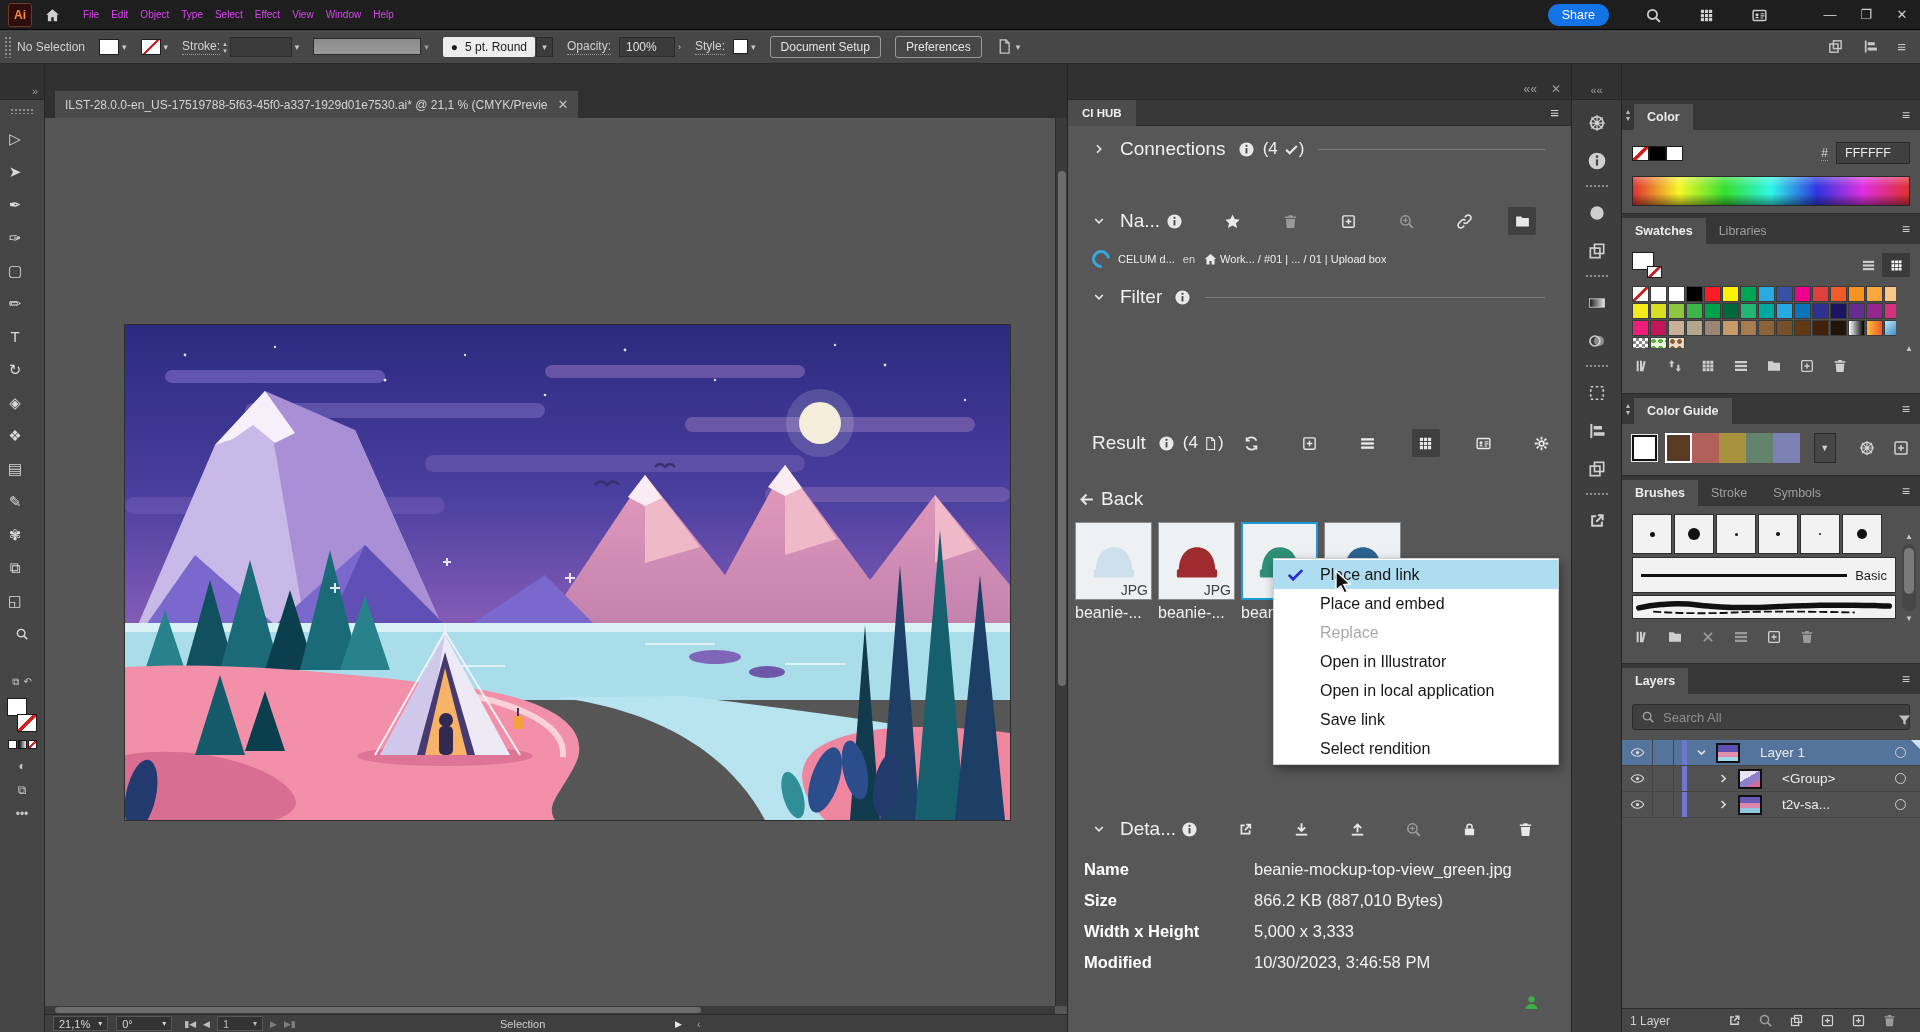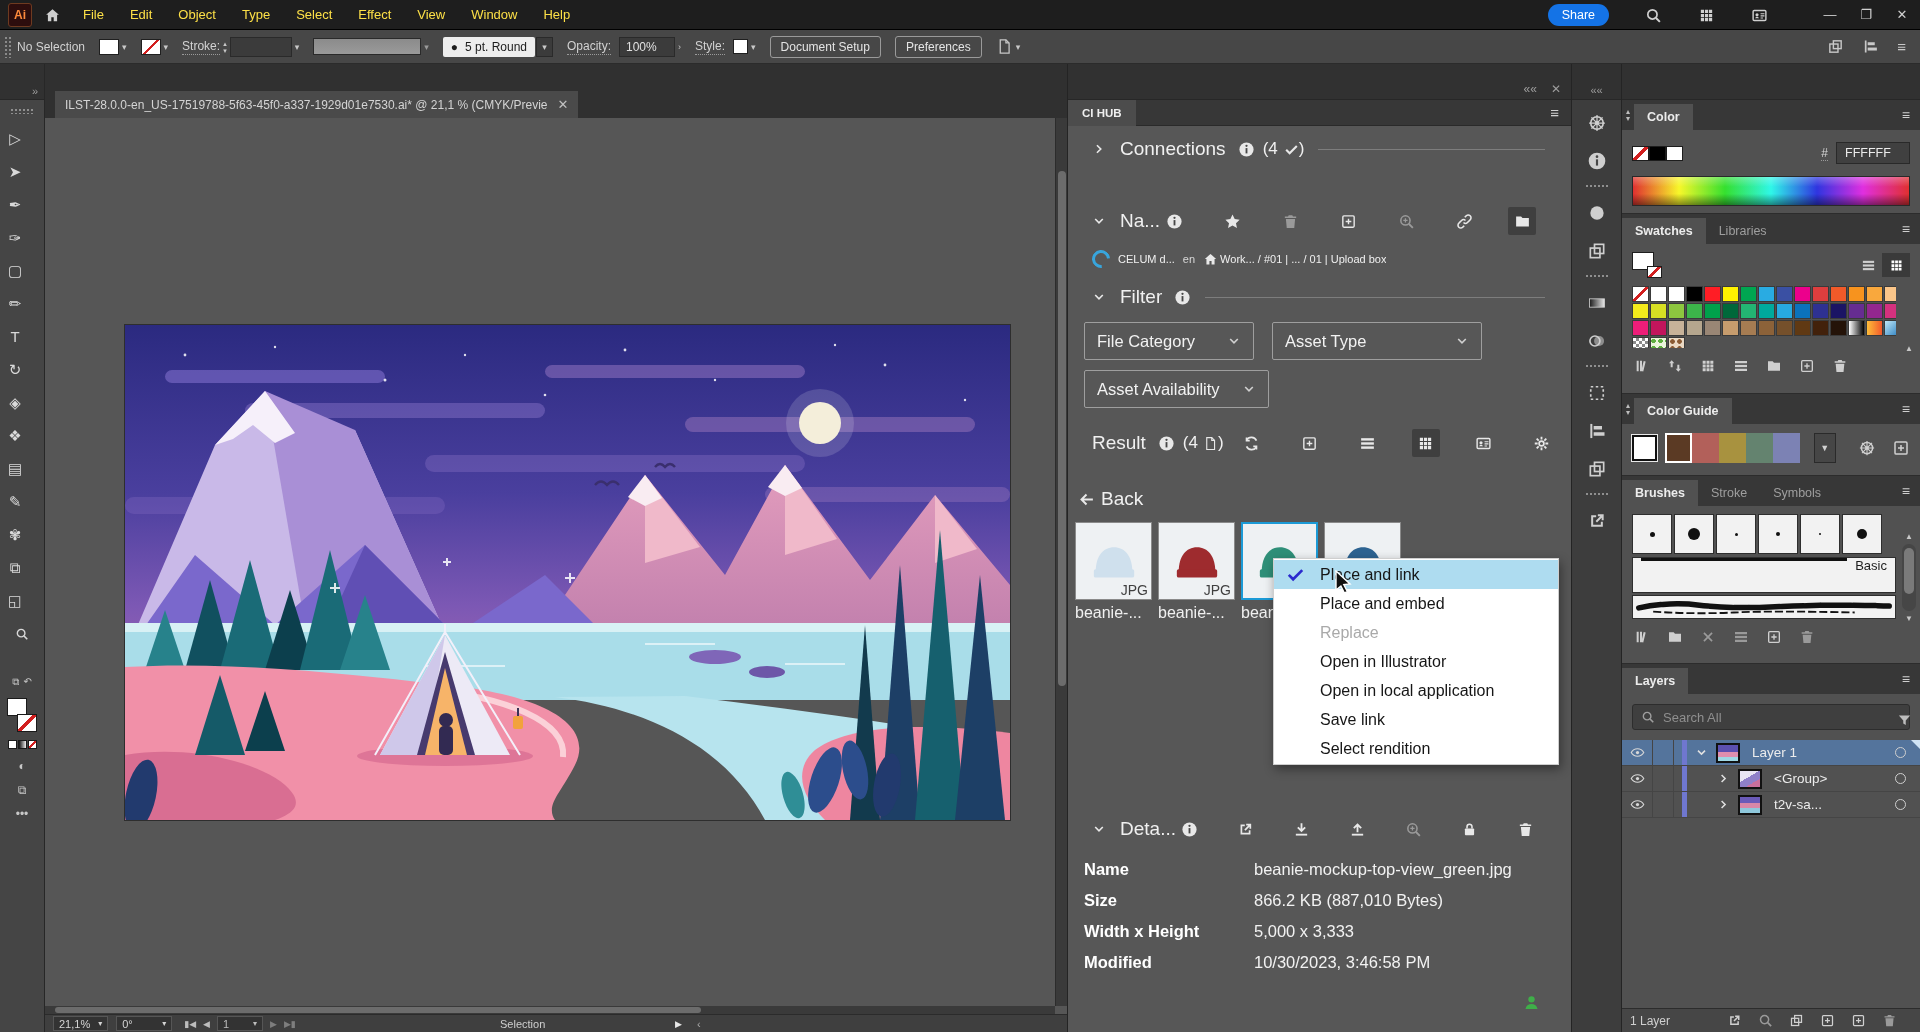--- a/index.html
+++ b/index.html
@@ -5,21 +5,21 @@
   *{margin:0;padding:0;box-sizing:border-box}
   html,body{background:#222}
   body{font-family:"Liberation Sans","DejaVu Sans",sans-serif;-webkit-font-smoothing:antialiased}
   #root{position:relative;width:1920px;height:1032px;background:#3c3c3c;overflow:hidden;color:#d8d8d8}
   .ic{width:17px;height:17px;fill:currentColor;display:inline-block;vertical-align:middle}
   .dim{color:#9a9a9a!important}
   
   #titlebar{position:absolute;left:0;top:0;width:100%;height:30px;background:#1e1e1e;display:flex;align-items:center;border-bottom:1px solid #000}
   #ailogo{width:24px;height:24px;margin:0 12px 0 8px;background:#2d0d0d;border:1px solid #6e3a20;border-radius:3px;color:#ff8a3c;font-weight:bold;font-size:12px;display:flex;align-items:center;justify-content:center}
   #homeicon{color:#cfcfcf;margin-right:22px}
-  #menus{display:flex;gap:26px;font-size:13px;color:#fde047}
+  #menus{display:flex;gap:12px;font-size:10px;color:#d946ef}
   #menus .mi{cursor:default}
   #tb-right{margin-left:auto;display:flex;align-items:center;gap:36px;padding-right:0}
   #sharebtn{background:#1473e6;color:#fff;font-size:12.5px;border-radius:12px;height:22px;padding:0 14px;display:flex;align-items:center}
   .tbic{color:#cfcfcf}
   #winctl{display:flex;margin-left:8px}
   #winctl span{width:36px;height:30px;display:flex;align-items:center;justify-content:center;font-size:13px;color:#cfcfcf}
   
   #controlbar{position:absolute;left:0;top:30px;width:100%;height:34px;background:#474747;border-bottom:1px solid #2b2b2b;display:flex;align-items:center;font-size:12px;color:#d2d2d2}
   #controlbar .grip{width:7px;height:22px;margin:0 6px 0 4px;background-image:radial-gradient(#8a8a8a 1px,transparent 1.2px);background-size:4px 4px}
   .cbgap{margin-left:14px}
@@ -153,21 +153,21 @@
   #cgbase{width:26px;height:26px;background:#fff;border:2px solid #111;outline:1px solid #e8e8e8}
   #cgstrip{display:flex}
   #cgstrip span{width:27px;height:30px}
   #cgstrip span.sel{outline:2px solid #fff;outline-offset:-2px}
   #cgdd{width:24px;height:30px;background:#464646;border:1px solid #2a2a2a;display:flex;align-items:center;justify-content:center;font-size:9px;color:#d0d0d0;margin-left:6px}
   #cgicons{margin-left:14px;display:flex;gap:16px;color:#cfcfcf}
   
   #brushcells{display:flex;gap:2px;padding:8px 24px 0 10px}
   .bcell{width:40px;height:40px;background:#f2f2f2;border:1px solid #2e2e2e;display:flex;align-items:center;justify-content:center}
   .bdot{background:#111;border-radius:50%}
-  #basicrow{margin:3px 24px 0 10px;height:36px;background:#f2f2f2;border:1px solid #2e2e2e;display:flex;align-items:flex-start;padding:0 8px;gap:8px}
+  #basicrow{margin:3px 24px 0 10px;height:36px;background:#f2f2f2;border:1px solid #2e2e2e;display:flex;align-items:center;padding:0 8px;gap:8px}
   #basicrow .line{flex:1;height:3px;background:#111}
   #basicrow .lbl{color:#1c1c1c;font-size:13px}
   #charrow{margin:2px 24px 0 10px;height:24px;background:#f2f2f2;border:1px solid #2e2e2e;overflow:hidden}
   #brscroll{position:absolute;right:4px;top:38px;bottom:34px;width:14px;background:#464646;border-radius:7px}
   #brscroll .thumb{position:absolute;left:2px;top:4px;width:10px;height:46px;background:#7a7a7a;border-radius:5px}
   #brscroll .up,#brscroll .dn{position:absolute;left:3px;font-size:8px;color:#c8c8c8}
   #brscroll .up{top:-12px}#brscroll .dn{bottom:-12px}
   
   #lsearch{margin:10px 10px 0;height:26px;background:#3f3f3f;border:1px solid #2d2d2d;border-radius:3px;display:flex;align-items:center;padding:0 8px;gap:8px;color:#8f8f8f;font-size:13px}
   #lsearch input{background:transparent;border:0;outline:0;color:#d8d8d8;font-size:13px;width:180px;font-family:inherit}
@@ -181,21 +181,21 @@
   .leye .ic{width:15px;height:15px}
   .lcol{width:22px;height:100%;border-left:1px solid #454545;border-right:1px solid #454545}
   .lbar{width:5px;height:100%;background:#6f77cf;margin-left:8px}
   .lchev{margin-left:8px;color:#e0e0e0;display:flex}
   .lchev .ic{width:13px;height:13px}
   .lrow.child .lchev{margin-left:30px}
   .lthumb{width:24px;height:20px;border:2px solid #111;margin-left:8px}
   [data-th="t1"]{background:linear-gradient(180deg,#5c50b0 45%,#e08fae 45% 72%,#9fd8e4 72%)}
   [data-th="t2"]{background:linear-gradient(150deg,#e8e4f2 40%,#8f7fc8 40% 70%,#c96f9c 70%)}
   [data-th="t3"]{background:linear-gradient(180deg,#6a5ab8 40%,#d887a8 40% 70%,#8fc8dc 70%)}
-  .lname{margin-left:12px}
+  .lname{margin-left:20px}
   .ltarget{margin-left:auto;margin-right:14px;width:11px;height:11px;border:1.5px solid #cfcfcf;border-radius:50%}
   #lfooter{position:absolute;left:0;bottom:0;width:100%;height:24px;background:#464646;border-top:1px solid #2c2c2c;display:flex;align-items:center;padding:0 8px;gap:29px;font-size:12px;color:#d0d0d0}
   #lfooter .ic{width:15px;height:15px}
   #lfooter .cnt{margin-right:28px}
 </style>
 </head>
 <body>
 
 <svg width="0" height="0" style="position:absolute">
   <defs>
@@ -823,43 +823,20 @@
         </span>
       <span class="title" style="font-size:19px">Filter</span>
       <span class="ico cinfo">
           <svg class="ic">
             <use href="#i-info"></use>
           </svg>
         </span>
       <span class="hline"></span>
     </div>
 
-    <div id="ddwrap">
-
-        <div class="ddl" style="width: 170px;">
-          <span>File Category</span>
-          <svg class="ic">
-            <use href="#i-chevd"></use>
-          </svg>
-        </div>
-
-        <div class="ddl" style="width: 210px;">
-          <span>Asset Type</span>
-          <svg class="ic">
-            <use href="#i-chevd"></use>
-          </svg>
-        </div>
-
-        <div class="ddl" style="width: 185px;">
-          <span>Asset Availability</span>
-          <svg class="ic">
-            <use href="#i-chevd"></use>
-          </svg>
-        </div>
-      </div>
 
     <div class="crow" style="top:364px;height:30px">
       <span style="font-size:19px">Result</span>
       <span class="ico cinfo">
           <svg class="ic">
             <use href="#i-info"></use>
           </svg>
         </span>
       <span style="margin-left:8px">(4</span>
       <span class="ico" style="margin-left:5px">

